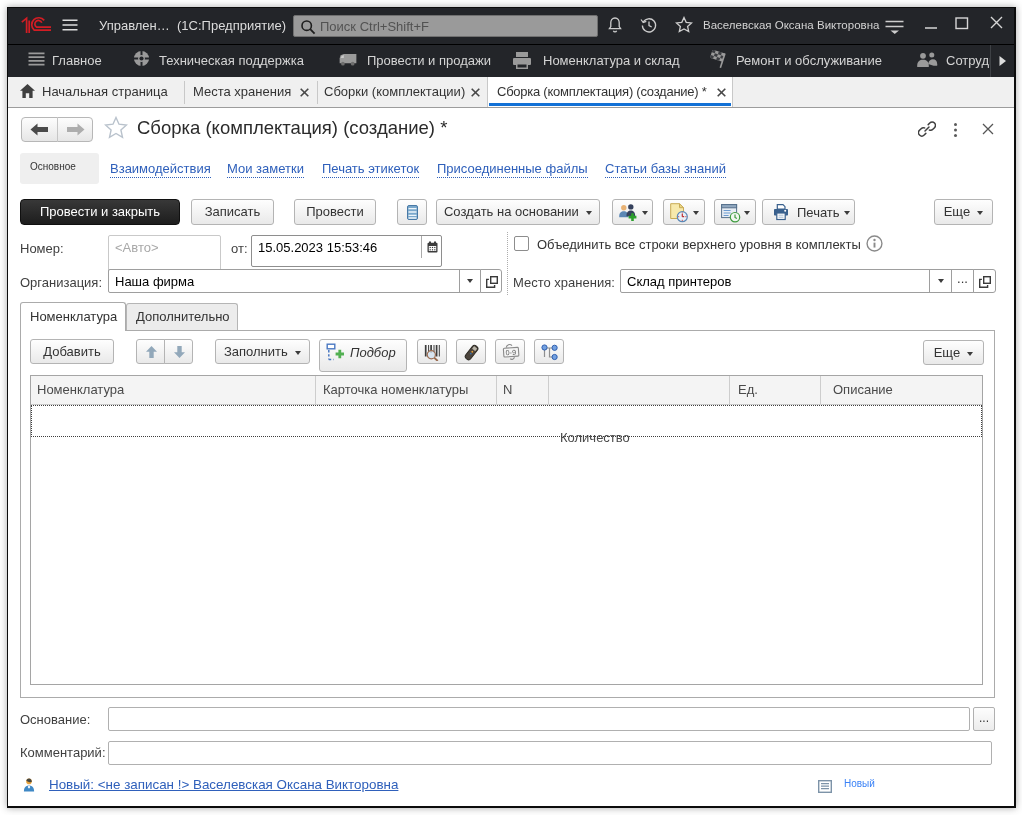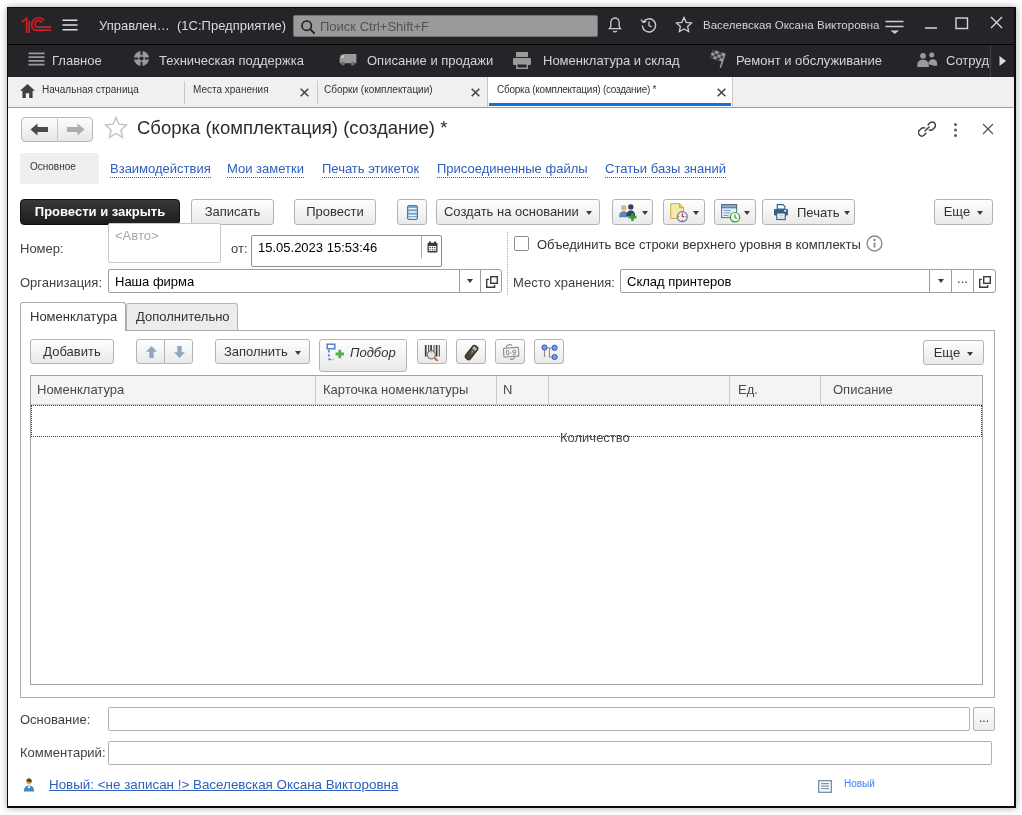--- a/index.html
+++ b/index.html
@@ -4,21 +4,21 @@
 <style>
 * { margin:0; padding:0; box-sizing:border-box; }
 html,body { width:1022px; height:815px; background:#fff; font-family:"Liberation Sans", sans-serif; overflow:hidden; }
 .abs { position:absolute; }
 #frame { position:absolute; left:7px; top:7px; width:1009px; height:801px; background:#fff; border:1px solid #0c0c0c; border-right-width:2px; border-bottom-width:2px; box-shadow:0 0 7px rgba(60,60,60,0.45); }
 #titlebar { position:absolute; left:8px; top:8px; width:1006px; height:36px; background:#232529; }
 #menubar  { position:absolute; left:8px; top:44px; width:1006px; height:33px; background:#232529; border-top:1px solid #000; }
 #tabbar { position:absolute; left:8px; top:77px; width:1006px; height:31px; background:#f0f0f0; border-bottom:1px solid #9c9c9c; }
 .tbtext { position:absolute; color:#dcdcdc; font-size:13px; white-space:nowrap; }
 .mitem { position:absolute; color:#d4d4d4; font-size:13px; white-space:nowrap; top:9px; }
-.tabtext { position:absolute; color:#333; font-size:10px; white-space:nowrap; top:7px; }
+.tabtext { position:absolute; color:#333; font-size:13px; white-space:nowrap; top:7px; }
 .tabsep { position:absolute; top:4px; width:1px; height:23px; background:#c8c8c8; }
 .btn { position:absolute; border:1px solid #b4b4b4; border-radius:3px; background:linear-gradient(#fefefe,#e9e9e9); color:#333; font-size:13px; text-align:center; height:26px; line-height:24px; white-space:nowrap; }
 .btn.dark { background:linear-gradient(#383838,#1d1d1d); border-color:#101010; color:#fff; }
 .lbl { position:absolute; color:#3f3f3f; font-size:13px; white-space:nowrap; }
 .inp { position:absolute; border:1px solid #9e9e9e; background:#fff; font-size:13px; color:#000; border-radius:2px; }
 .link { position:absolute; color:#2f60bb; font-size:13px; white-space:nowrap; }
 .caret { display:inline-block; width:0; height:0; border-left:3.5px solid transparent; border-right:3.5px solid transparent; border-top:4px solid #3c3c3c; vertical-align:middle; }
 .hdr { position:absolute; font-size:13px; color:#4a4a4a; top:382px; white-space:nowrap; }
 .gline { position:absolute; top:376px; width:1px; height:29px; background:#cdcdcd; }
 </style>
@@ -91,21 +91,21 @@
     <circle cx="8.5" cy="8.5" r="3.4" fill="#9a9a9a"></circle>
     <circle cx="8.5" cy="8.5" r="2.1" fill="#232529"></circle>
   </svg>
 <div class="mitem" style="left:159px;top:53px">Техническая поддержка</div>
 <svg class="abs" style="left:339px;top:53px" width="18" height="13" viewBox="0 0 19 14">
     <path d="M0.5 6 L1.5 2.5 L5 1 L18.5 1 L18.5 11 L0.5 11 Z" fill="#9a9a9a"></path>
     <path d="M1.8 5.5 L2.6 3.2 L5 2.2 L5 5.5 Z" fill="#c9c9c9"></path>
     <circle cx="4" cy="11.5" r="2" fill="#6e6e6e"></circle>
     <circle cx="14.5" cy="11.5" r="2" fill="#6e6e6e"></circle>
   </svg>
-<div class="mitem" style="left:367px;top:53px">Описание и продажи</div>
+<div class="mitem" style="left:367px;top:53px">Провести и продажи</div>
 <svg class="abs" style="left:512px;top:52px" width="20" height="17" viewBox="0 0 20 17">
     <g fill="#9a9a9a">
       <rect x="4" y="0" width="12" height="5"></rect>
       <rect x="1" y="6" width="18" height="7" rx="1"></rect>
       <rect x="4" y="11" width="12" height="6"></rect>
     </g>
     <rect x="5.5" y="12.5" width="9" height="3" fill="#232529"></rect>
   </svg>
 <div class="mitem" style="left:543px;top:53px">Номенклатура и склад</div>
 <svg class="abs" style="left:709px;top:50px" width="20" height="18" viewBox="0 0 20 18">
@@ -179,21 +179,21 @@
 <svg class="abs" style="left:982px;top:123px" width="12" height="12">
     <path d="M1 1 L11 11 M11 1 L1 11" stroke="#565656" stroke-width="1.3"></path>
   </svg>
 <div class="abs" style="left:20px;top:153px;width:79px;height:31px;background:#efefef;border-radius:3px"></div>
 <div class="abs" style="left:30px;top:161px;font-size:10px;color:#333">Основное</div>
 <div class="link" style="left:110px;top:161px;border-bottom:1px dotted #2f60bb;padding-bottom:1px">Взаимодействия</div>
 <div class="link" style="left:227px;top:161px;border-bottom:1px dotted #2f60bb;padding-bottom:1px">Мои заметки</div>
 <div class="link" style="left:322px;top:161px;border-bottom:1px dotted #2f60bb;padding-bottom:1px">Печать этикеток</div>
 <div class="link" style="left:437px;top:161px;border-bottom:1px dotted #2f60bb;padding-bottom:1px">Присоединенные файлы</div>
 <div class="link" style="left:605px;top:161px;border-bottom:1px dotted #2f60bb;padding-bottom:1px">Статьи базы знаний</div>
-<div class="btn dark" style="left:20px;top:199px;width:160px;border-radius:4px;font-weight:bold">Провести и закрыть</div>
+<div class="btn dark" style="left:20px;top:199px;width:160px;border-radius:4px;font-weight:normal">Провести и закрыть</div>
 <div class="btn" style="left:191px;top:199px;width:83px;">Записать</div>
 <div class="btn" style="left:294px;top:199px;width:82px;">Провести</div>
 <div class="btn" style="left:397px;top:199px;width:30px;">
   <svg class="abs" style="left:9px;top:5px" width="11" height="15" viewBox="0 0 11 15">
       <rect x="0.5" y="0.5" width="10" height="14" rx="1.5" fill="#7aa8cc" stroke="#4879a6"></rect>
       <g stroke="#eef5fa" stroke-width="1.4">
         <path d="M1.5 3.6 h8 M1.5 7 h8 M1.5 10.4 h8 M1.5 13 h8"></path>
       </g>
     </svg>
 </div>
@@ -236,21 +236,21 @@
       <rect x="1" y="5" width="14" height="6.5" rx="0.8" fill="#39608d"></rect>
       <circle cx="12.2" cy="6.8" r="1" fill="#fff"></circle>
       <rect x="3.8" y="9" width="8.4" height="6.5" fill="#fff" stroke="#39608d" stroke-width="1.2"></rect>
       <path d="M5.5 11.2 h5 M5.5 13.2 h5" stroke="#a8bdd2" stroke-width="1"></path>
     </svg>
   <div class="abs" style="left:34px;top:5px;font-size:13px;line-height:15px">Печать</div>
   <span class="caret abs" style="left:81px;top:11px"></span>
 </div>
 <div class="btn" style="left:934px;top:199px;width:59px;">Еще &nbsp;<span class="caret"></span></div>
 <div class="lbl" style="left:20px;top:241px">Номер:</div>
-<div class="inp" style="left:108px;top:223px;width:113px;height:40px;border-color:#c9c9c9">
+<div class="inp" style="left:108px;top:235px;width:113px;height:40px;border-color:#c9c9c9">
     <span style="color:#a8a8a8;position:absolute;left:6px;top:4px">&lt;Авто&gt;</span>
   </div>
 <div class="lbl" style="left:231px;top:241px">от:</div>
 <div class="inp" style="left:251px;top:235px;width:191px;height:32px;border-color:#8e8e8e">
   <span style="position:absolute;left:6px;top:4px">15.05.2023 15:53:46</span>
   <div class="abs" style="left:169px;top:0;width:1px;height:22px;background:#aaa"></div>
   <svg class="abs" style="left:175px;top:5px" width="11" height="12" viewBox="0 0 11 12">
       <rect x="2" y="0.5" width="2" height="2.5" fill="#3c3c3c"></rect>
       <rect x="7" y="0.5" width="2" height="2.5" fill="#3c3c3c"></rect>
       <rect x="0.5" y="1.8" width="10" height="9.7" rx="1" fill="#3c3c3c"></rect>

